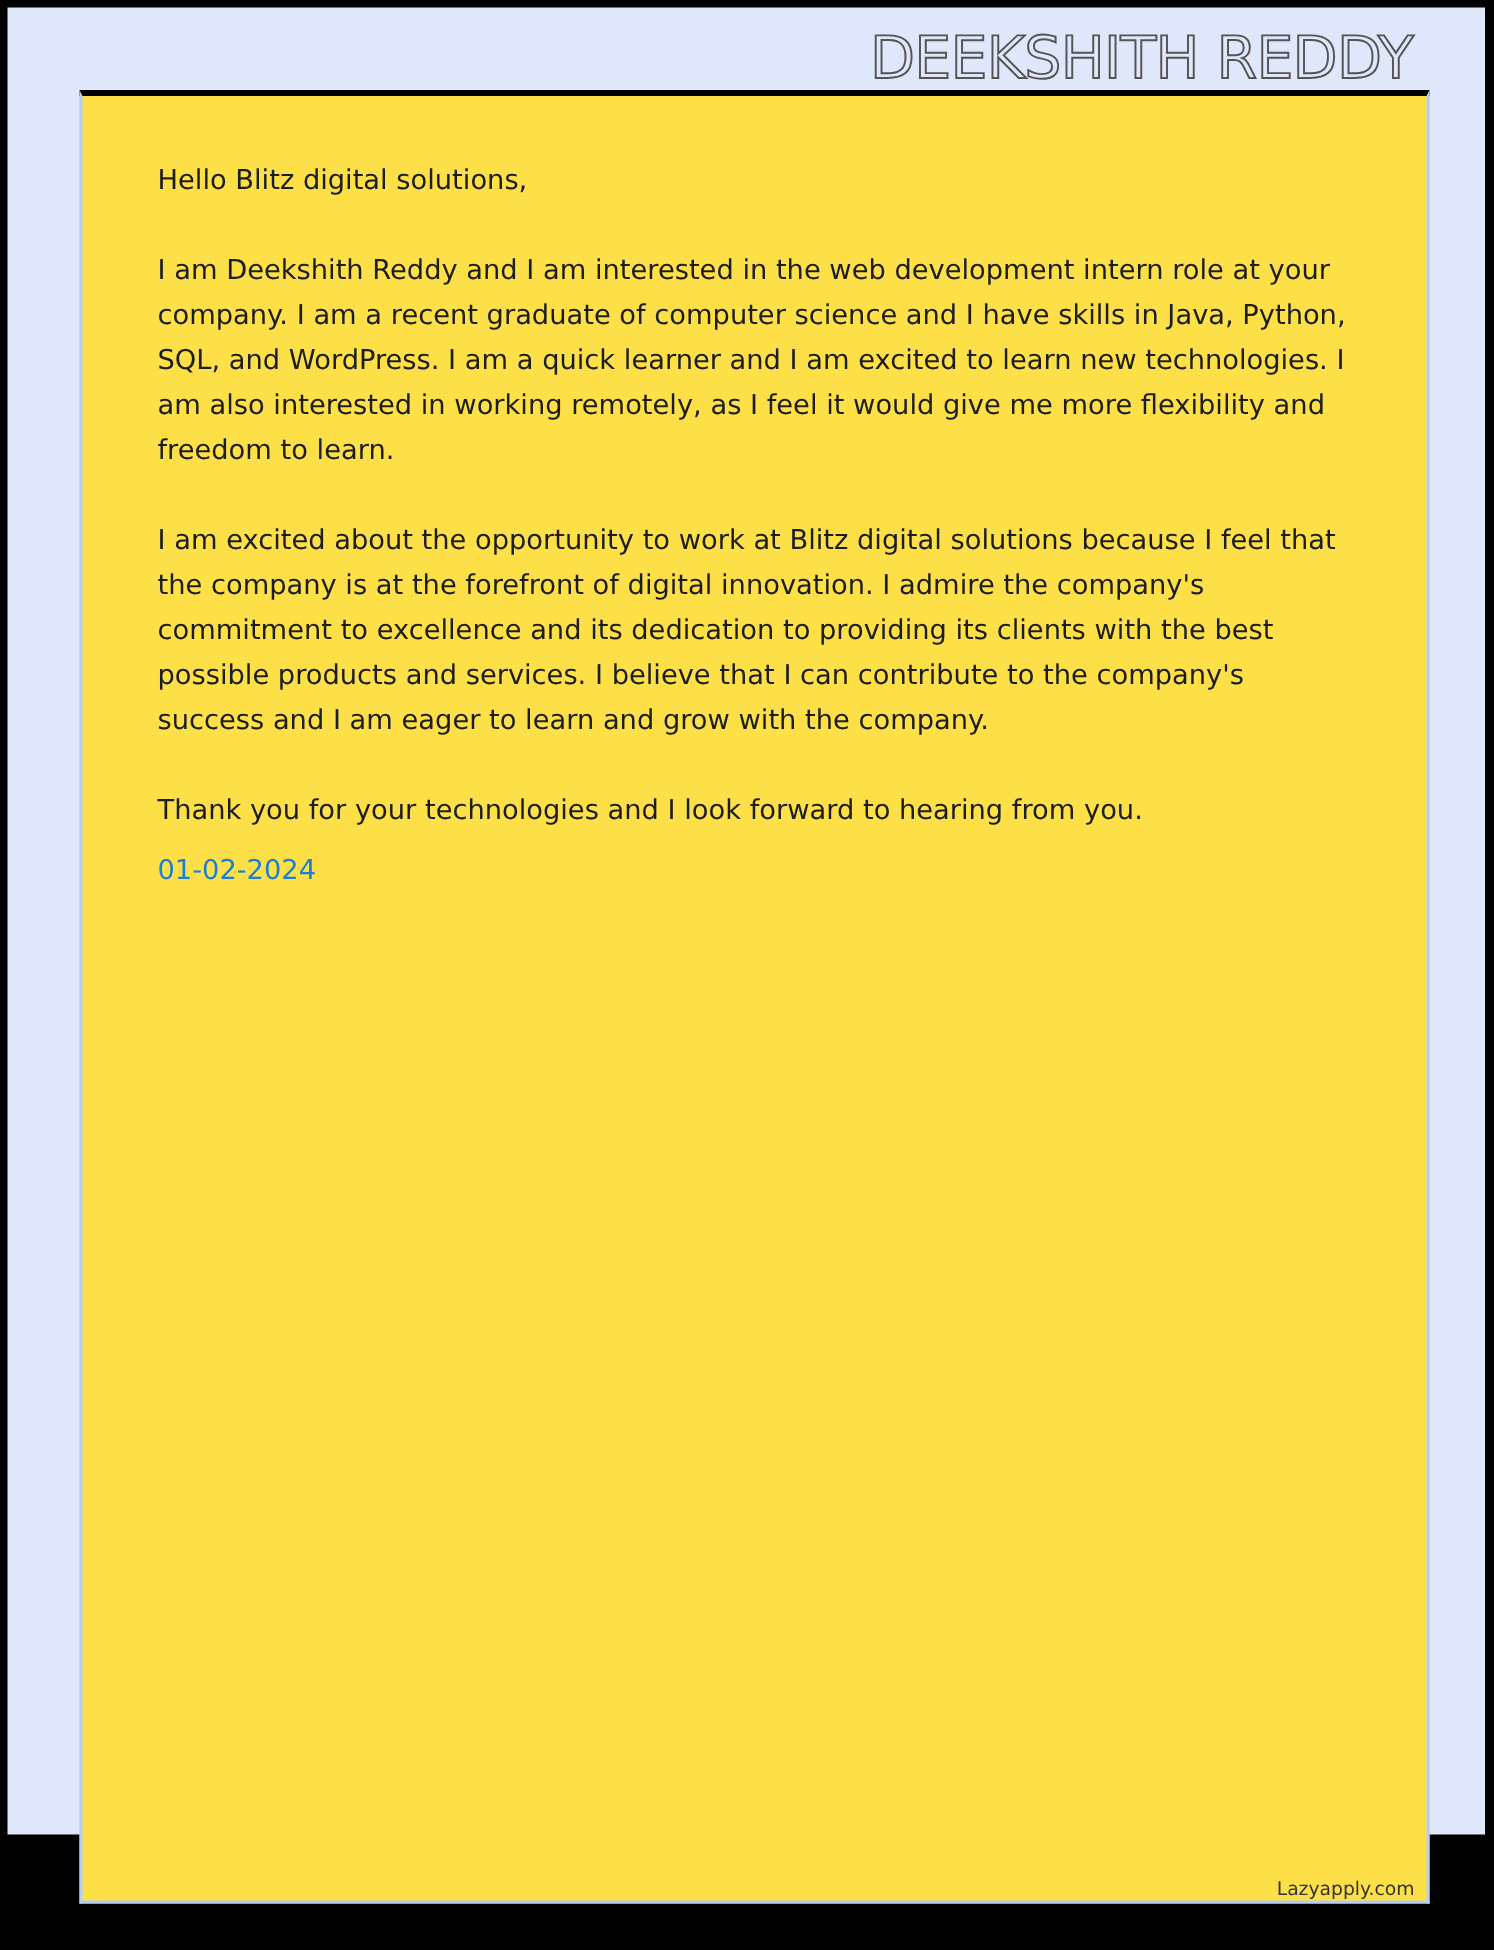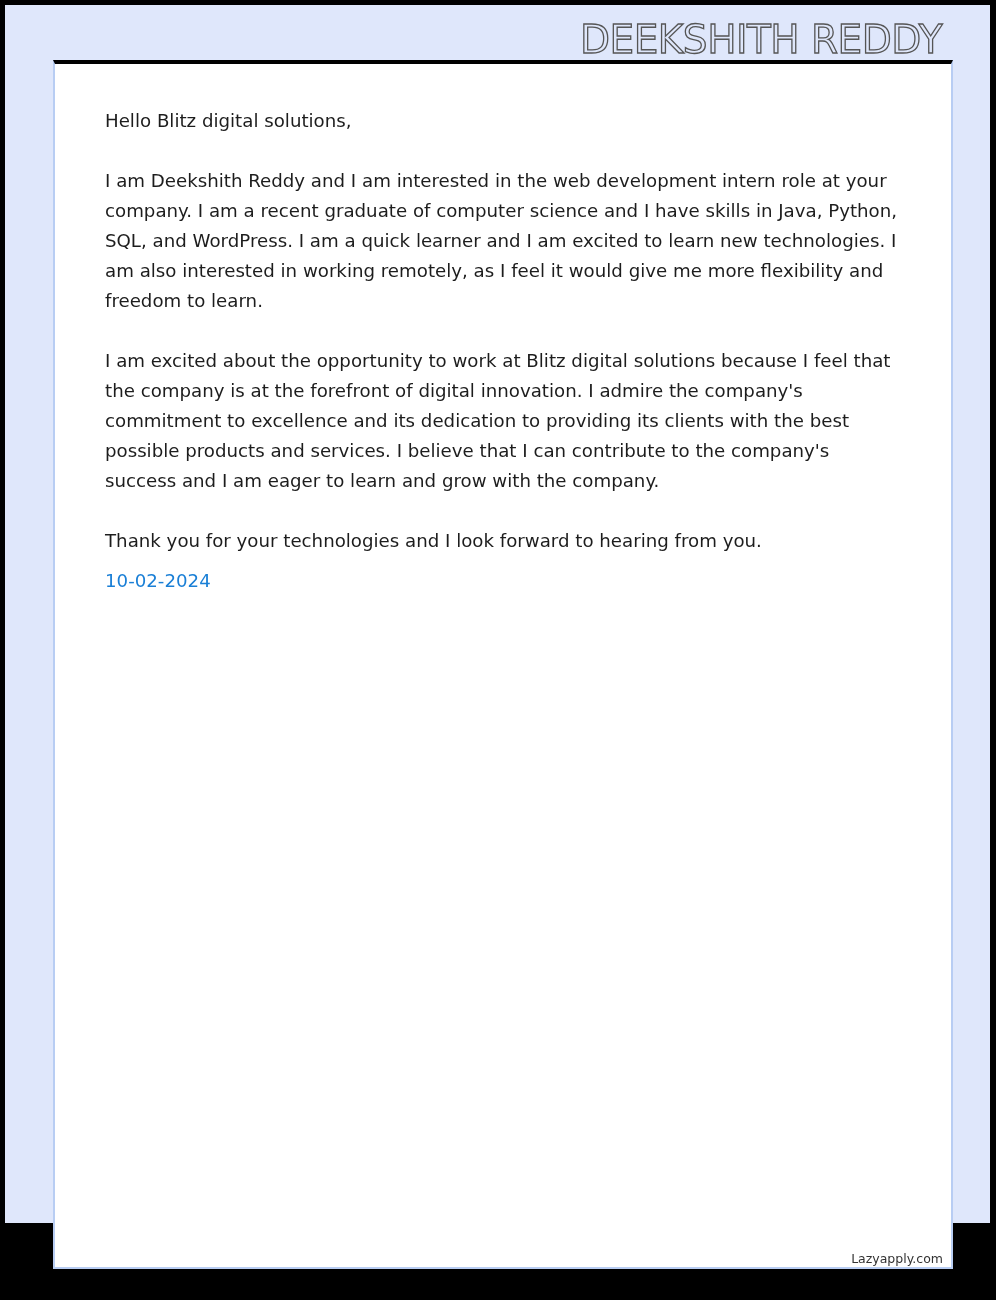--- a/index.html
+++ b/index.html
@@ -16,21 +16,21 @@
     position: absolute; right: 48px; top: 11px;
     font-size: 39px; line-height: 48px; letter-spacing: -0.5px;
     color: #dfe7fb;
     -webkit-text-stroke: 1.3px #555;
     font-family: "DejaVu Sans", sans-serif;
     font-weight: normal;
     white-space: nowrap;
   }
   .card {
     position: absolute; left: 48px; top: 55px; width: 896px; height: 1203px;
-    background: #ffffff;
+    background: #fde047;
     border-top: 4px solid #000;
     border-left: 2px solid #b8cdf3;
     border-right: 2px solid #b8cdf3;
     border-bottom: 2px solid #b8cdf3;
   }
   .letter {
     position: absolute; left: 50px; top: 42px; width: 800px;
     font-size: 18.2px; line-height: 30px; color: #1d1d1d;
   }
   .letter p { margin: 0 0 30px 0; }
@@ -46,17 +46,17 @@
 
 <div class="frame">
   <div class="name">DEEKSHITH REDDY</div>
 
   <div class="card">
     <div class="letter">
       <p>Hello Blitz digital solutions,</p>
       <p>I am Deekshith Reddy and I am interested in the web development intern role at your company. I am a recent graduate of computer science and I have skills in Java, Python, SQL, and WordPress. I am a quick learner and I am excited to learn new technologies. I am also interested in working remotely, as I feel it would give me more flexibility and freedom to learn.</p>
       <p>I am excited about the opportunity to work at Blitz digital solutions because I feel that the company is at the forefront of digital innovation. I admire the company's commitment to excellence and its dedication to providing its clients with the best possible products and services. I believe that I can contribute to the company's success and I am eager to learn and grow with the company.</p>
       <p class="closing">Thank you for your technologies and I look forward to hearing from you.</p>
-      <div class="date">10-02-2024</div>
+      <div class="date">01-02-2024</div>
     </div>
     <div class="footer">Lazyapply.com</div>
   </div>
 </div>
 
 </body></html>

